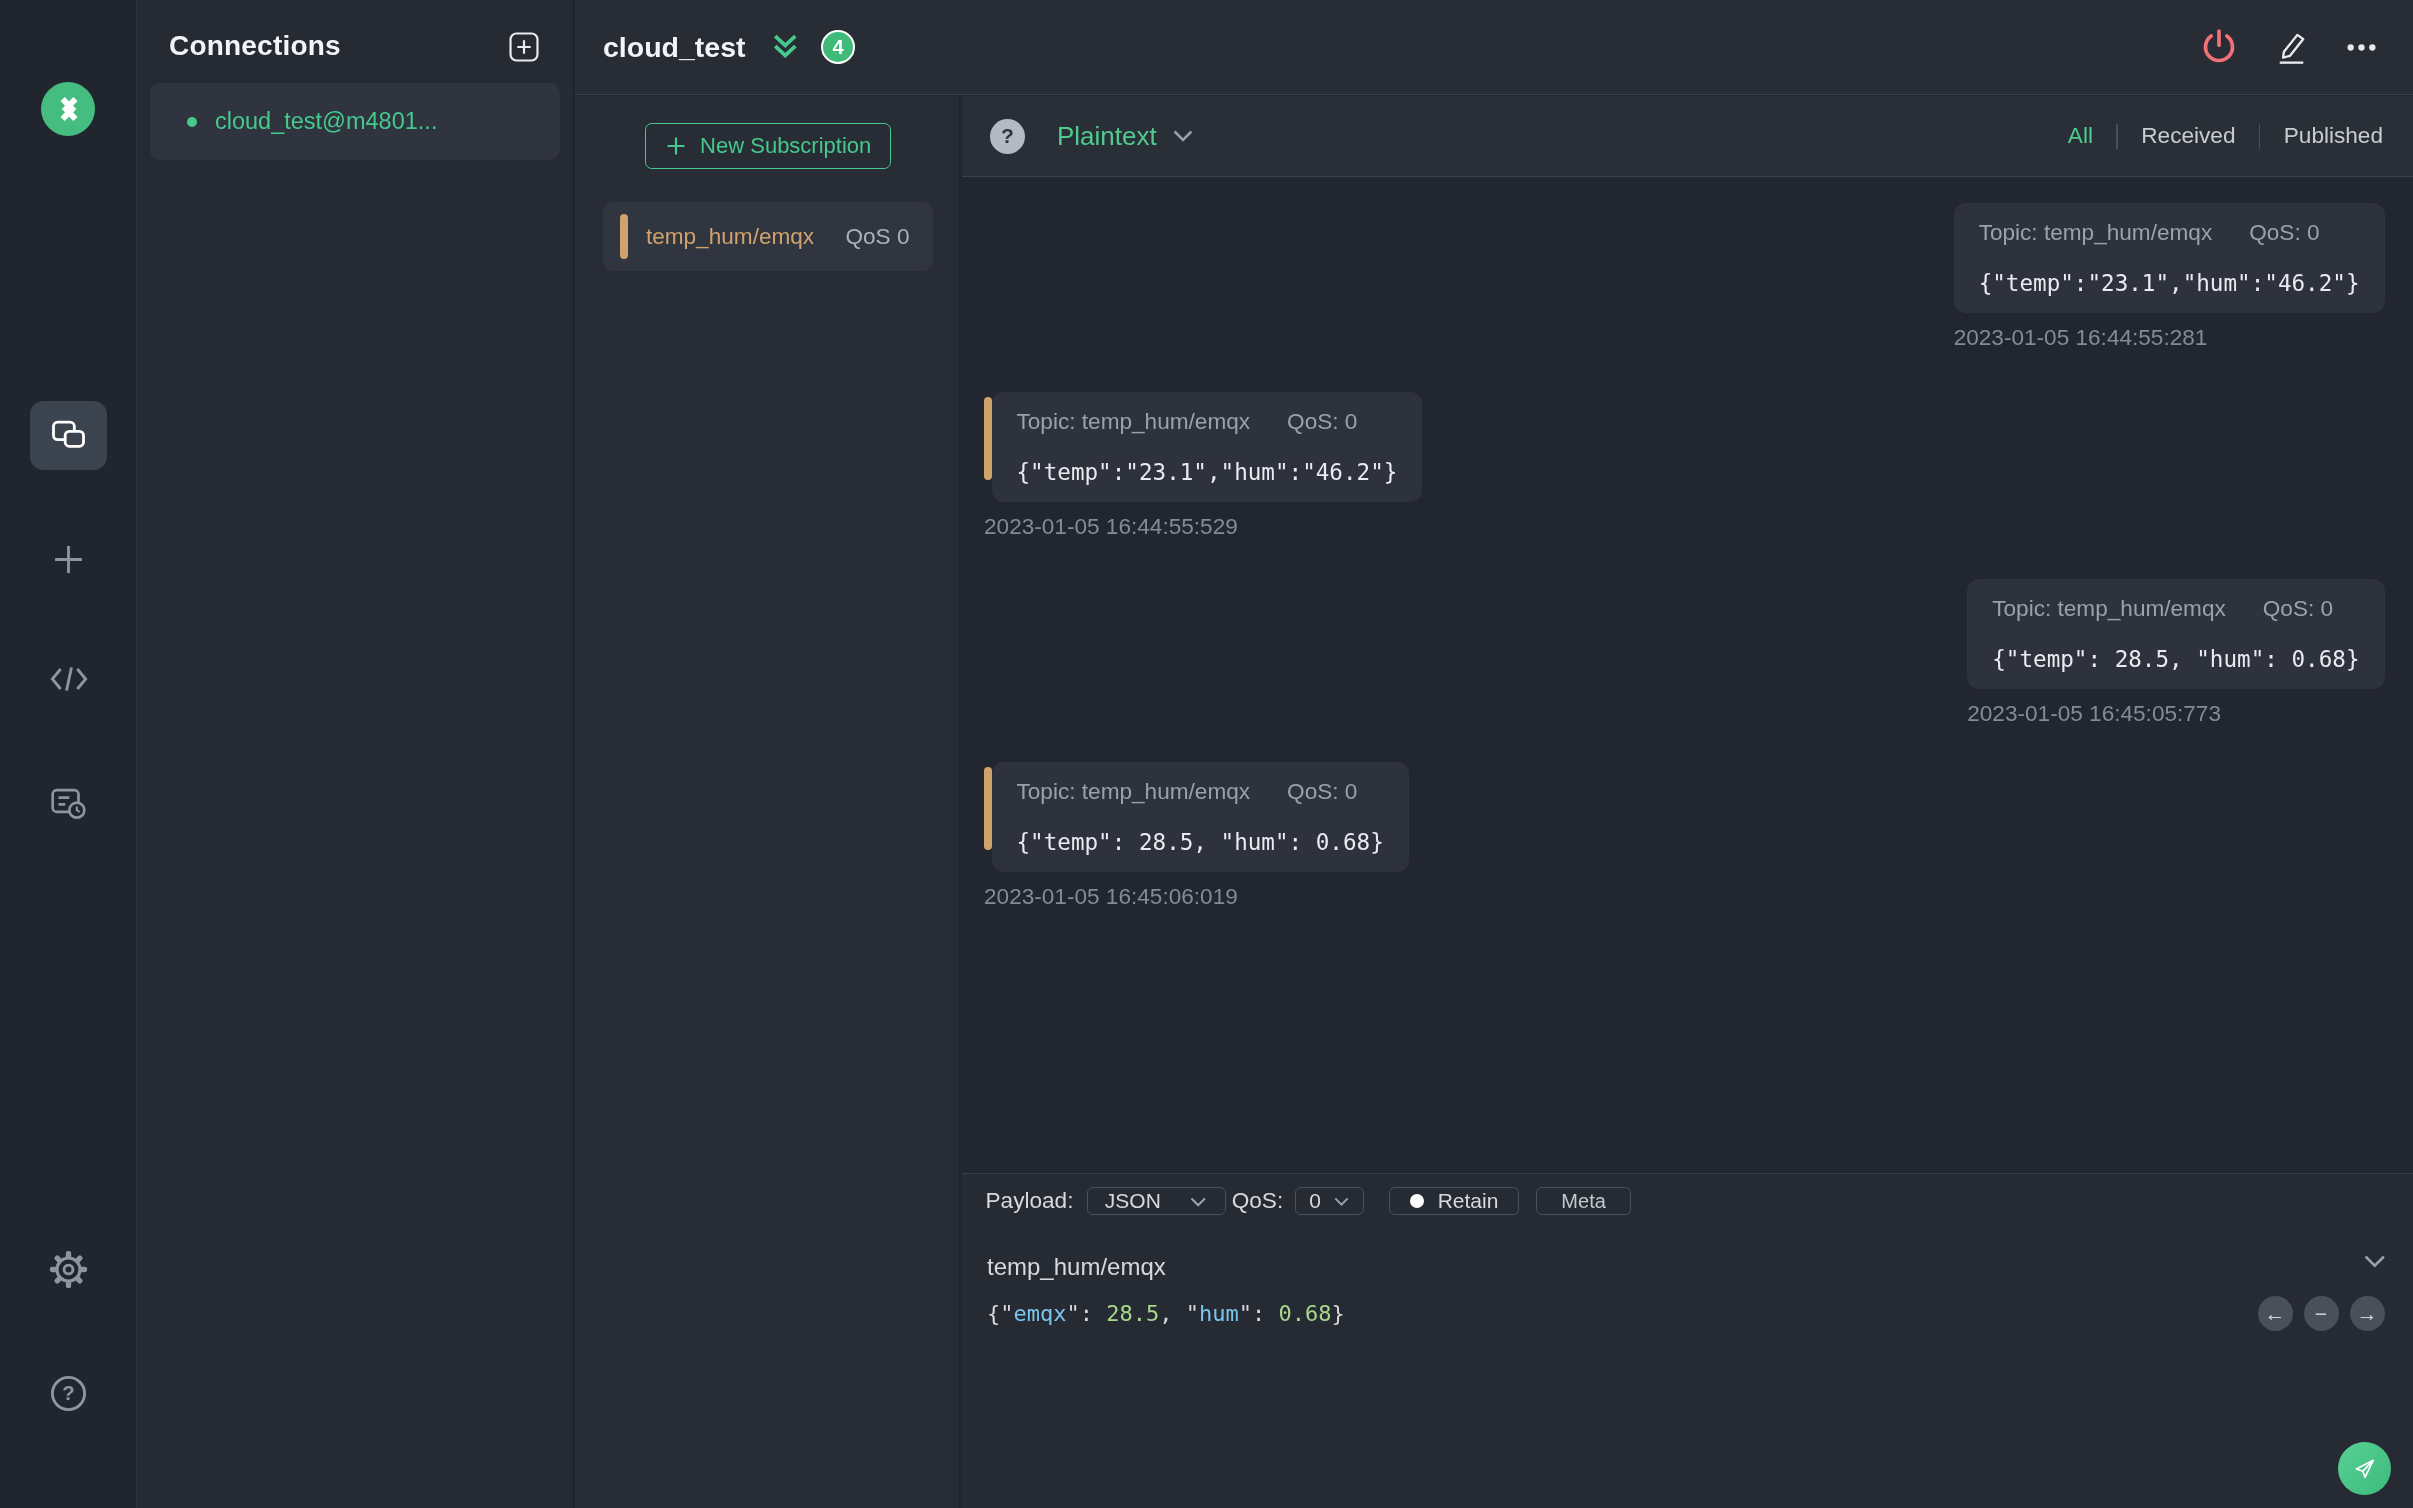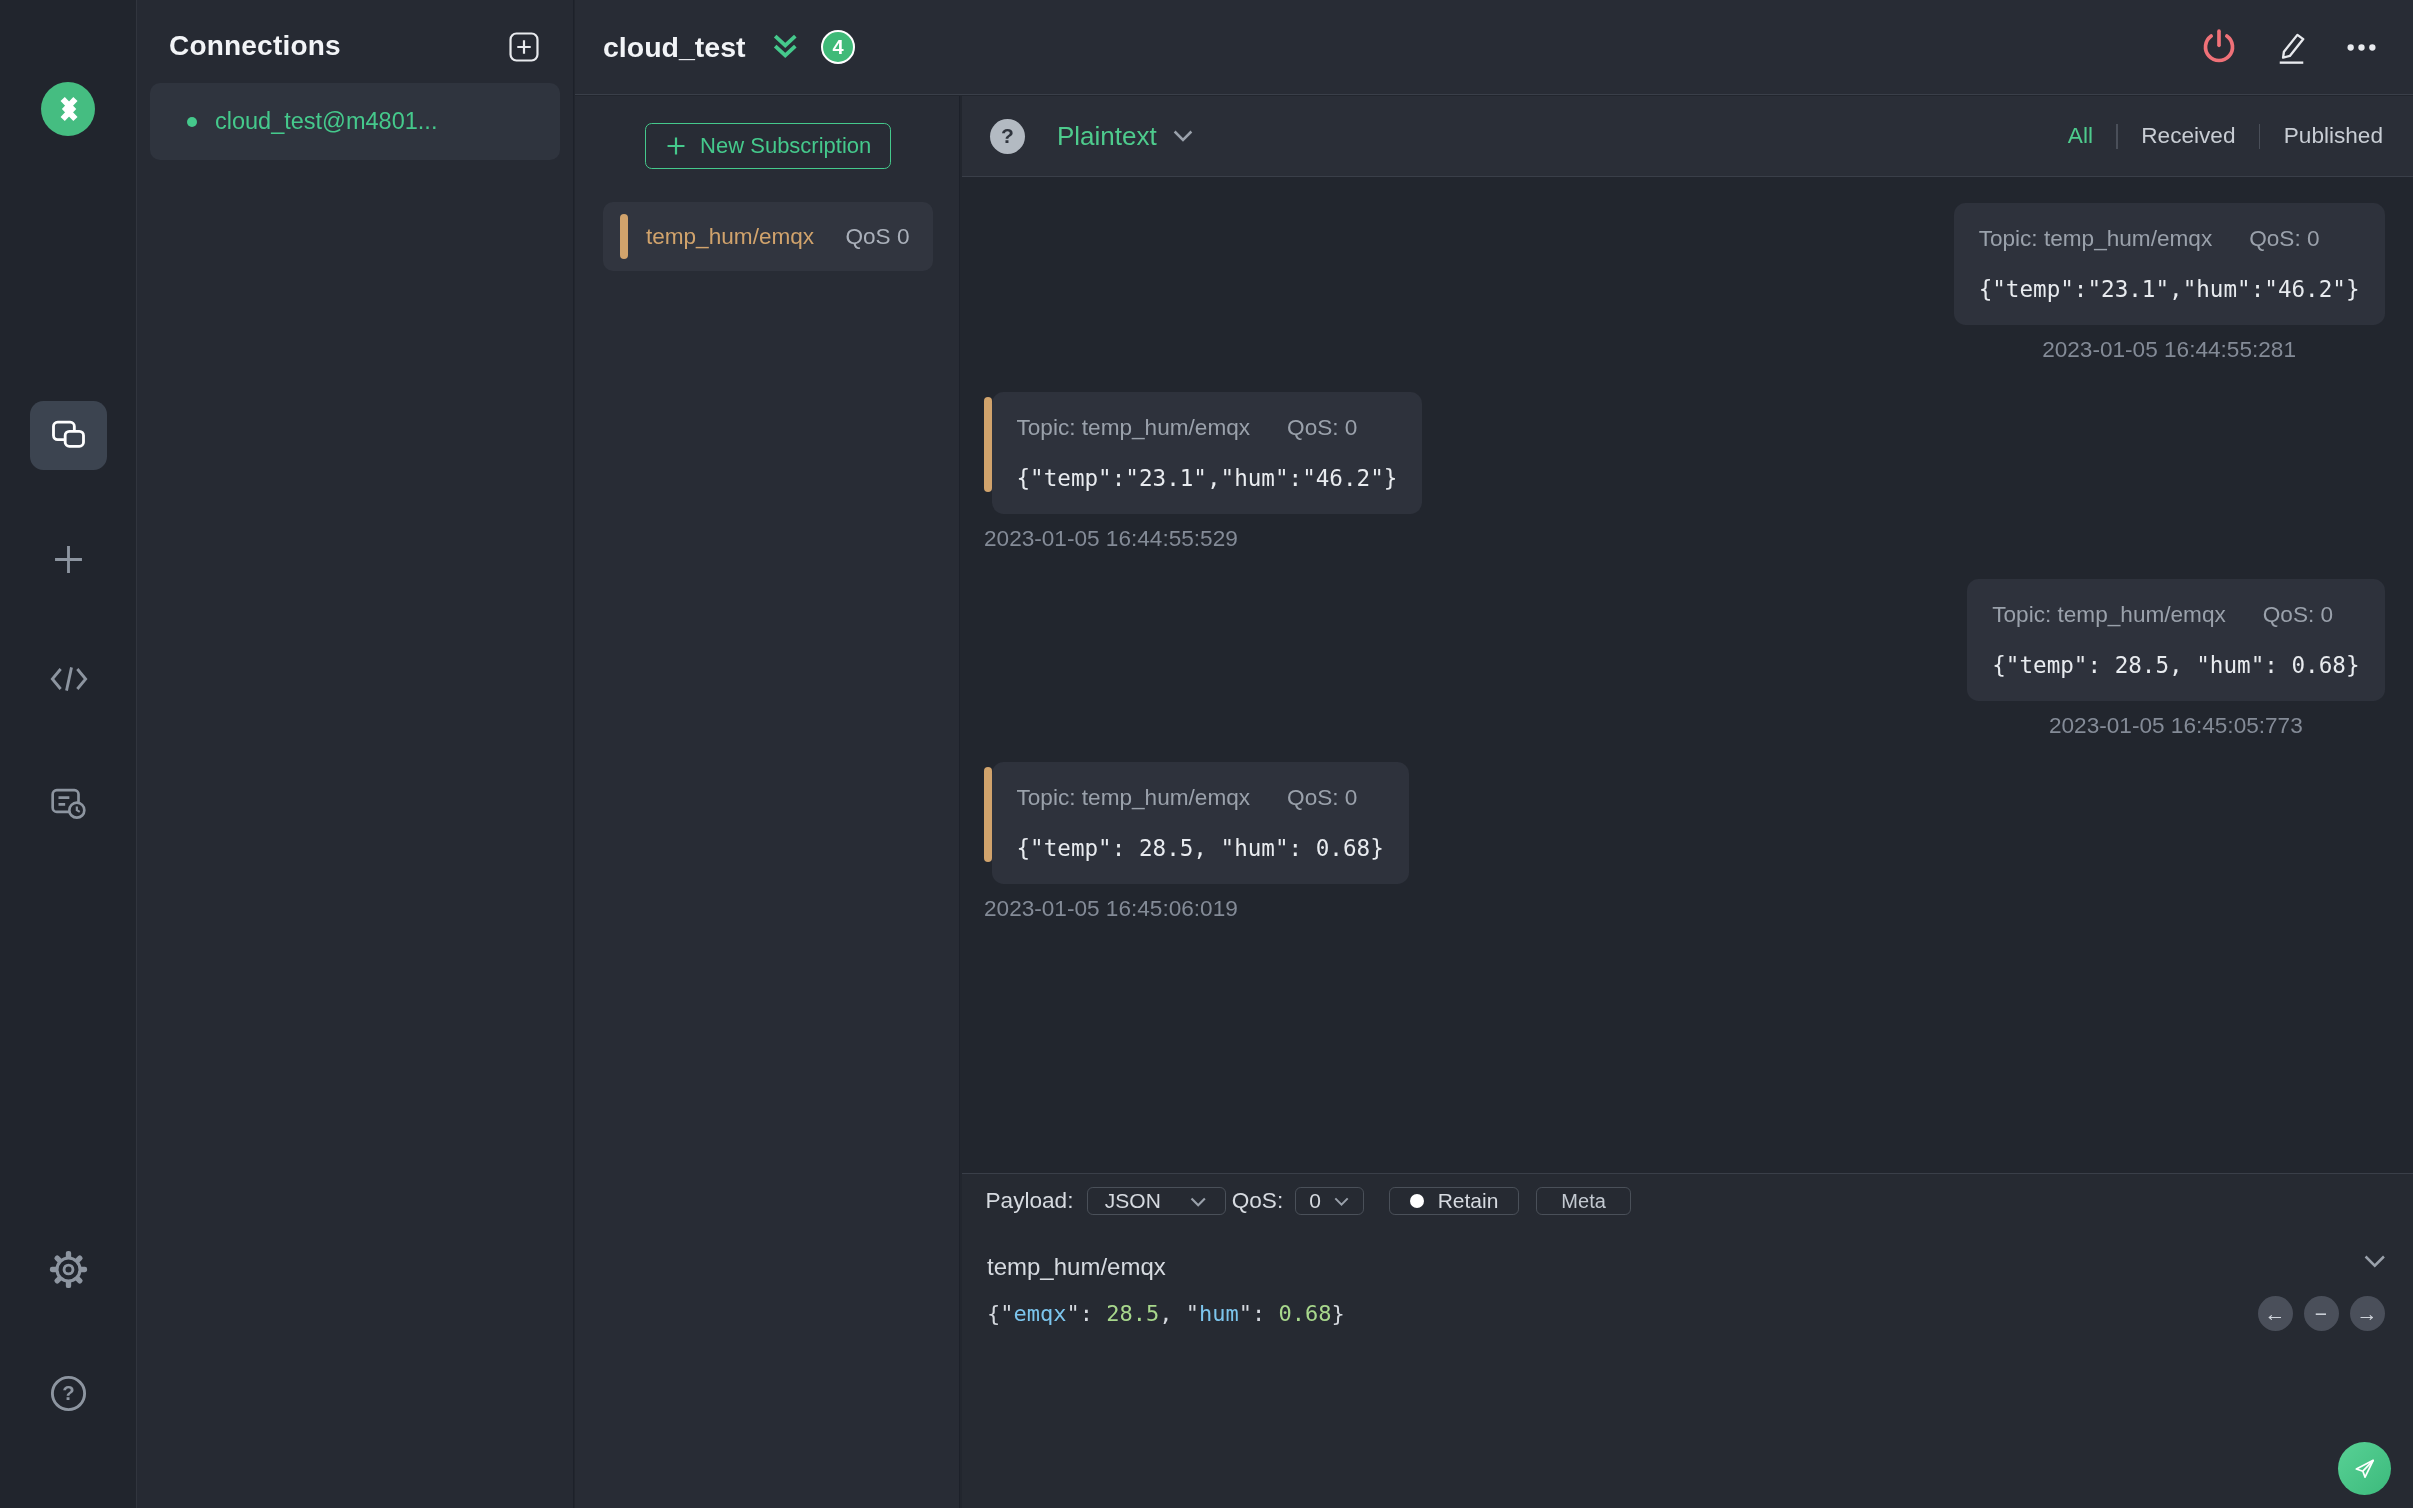--- a/index.html
+++ b/index.html
@@ -68,27 +68,27 @@
   .fmt-label { color:#4ecb8d; font-size:26px; }
   .tabs { margin-left:auto; margin-right:30px; display:flex; align-items:center; }
   .tab { font-size:22.6px; color:#c8cdd4; cursor:pointer; }
   .tab.active { color:#4ecb8d; }
   .tab-sep { width:1.3px; height:25px; background:#4a4f59; margin:0 23.5px; }
 
   
   .messages { position:absolute; left:962px; right:0; top:178px; height:996px; background:#22262e; }
   .msg { position:absolute; }
   .msg .row { display:flex; }
-  .bubble { background:#2e323c; border-radius:11.7px; padding:23px 25px; }
+  .bubble { background:#2e323c; border-radius:11.7px; padding:17px 25px; }
   .msg-meta { color:#9aa1ab; font-size:22.6px; display:flex; gap:37px; }
   .msg-payload { margin-top:23.5px; color:#e8ebef; font-size:22.6px; }
   .msg-bar { width:7.5px; border-radius:4.2px; background:#d1a36c; margin:5px 0 22px 0; flex:none; }
   .msg-time { margin-top:12.6px; color:#848b97; font-size:22.6px; }
   .msg.published { right:28.5px; }
-  .msg.published .msg-time { text-align:center; }
+  .msg.published .msg-time { text-align:left; }
   .msg.received { left:22px; }
 
   
   .publish { position:absolute; left:962px; right:0; top:1173px; bottom:0;
              background:#262a32; border-top:0.8px solid #3a3f49; }
   .pub-toolbar { position:absolute; left:23.5px; top:13.4px; display:flex; align-items:center; }
   .pub-label { color:#d6dae0; font-size:22.6px; }
   .pill { height:28px; border:1.3px solid #4a5059; border-radius:5.9px; display:flex;
           align-items:center; cursor:pointer; background:transparent; color:#d6dae0;
           font-size:21px; font-family:"Liberation Sans", sans-serif; }

